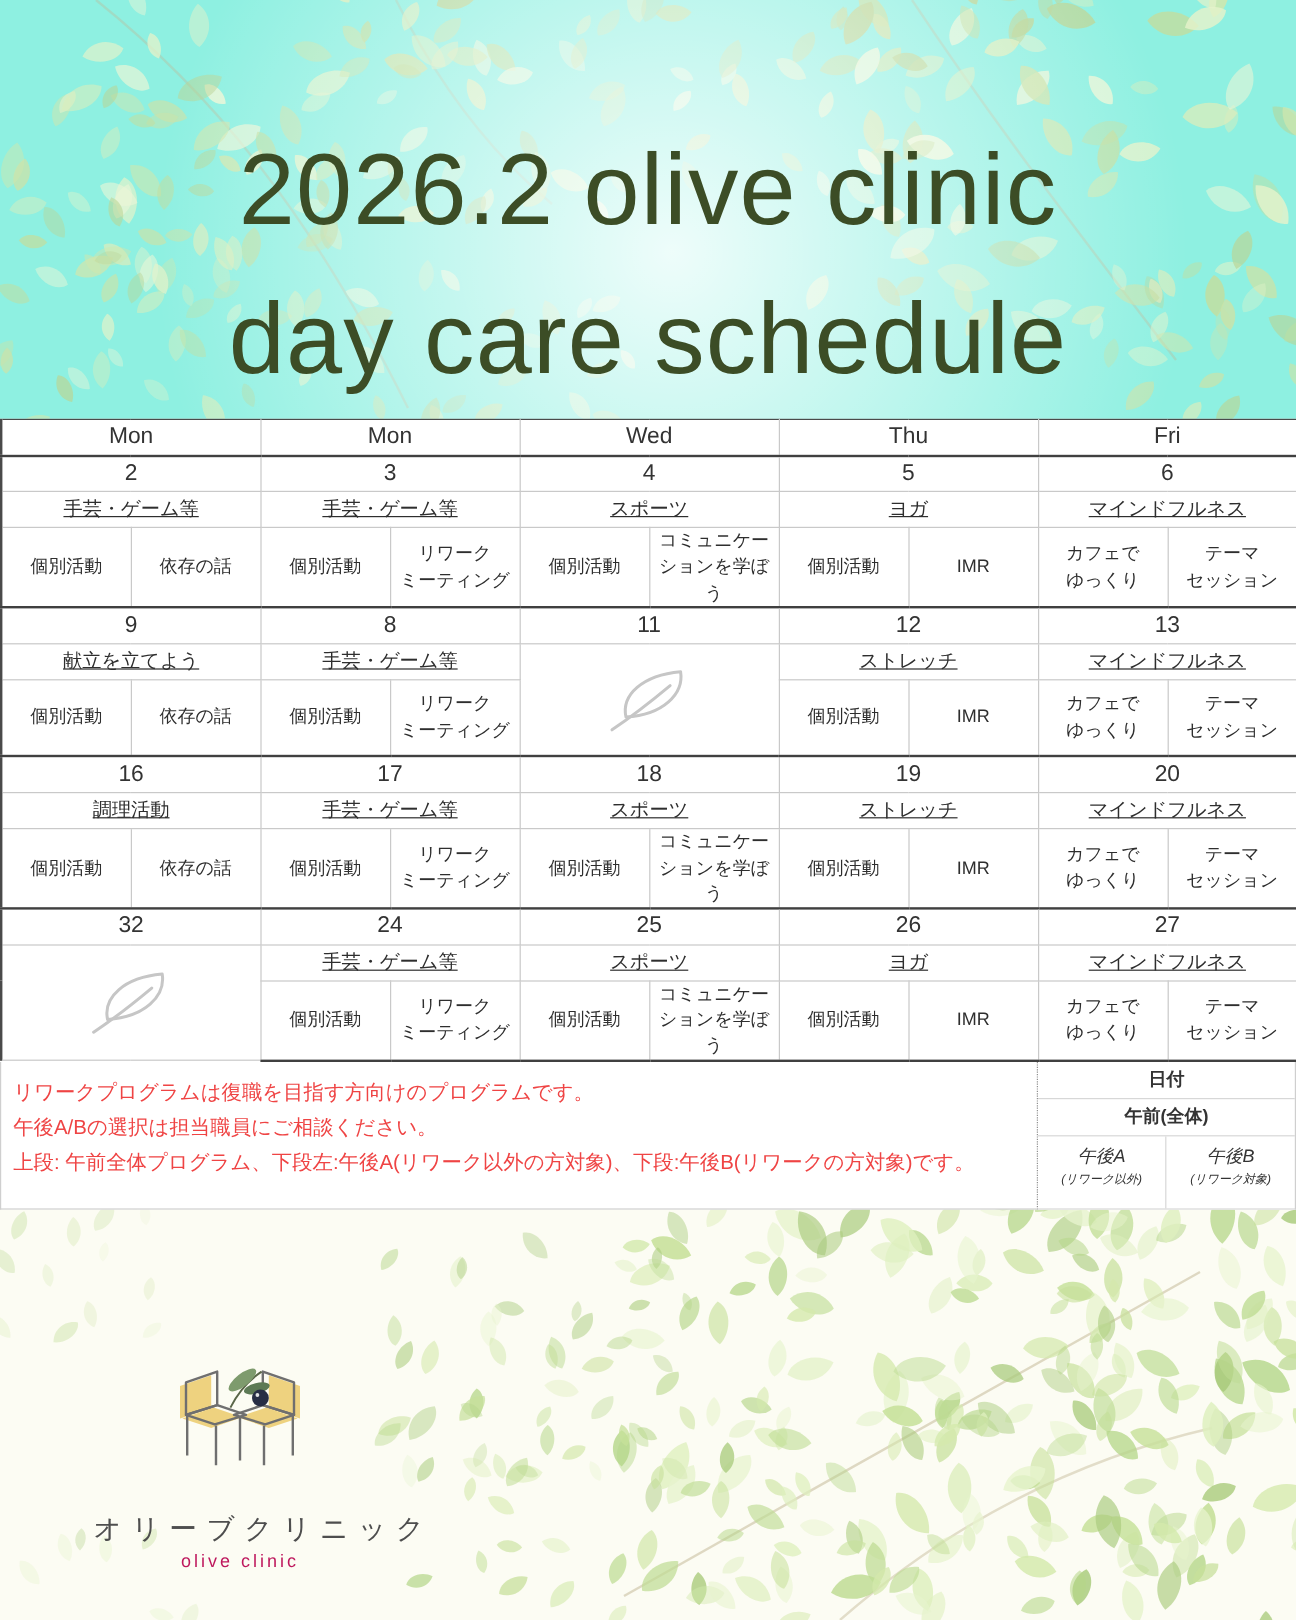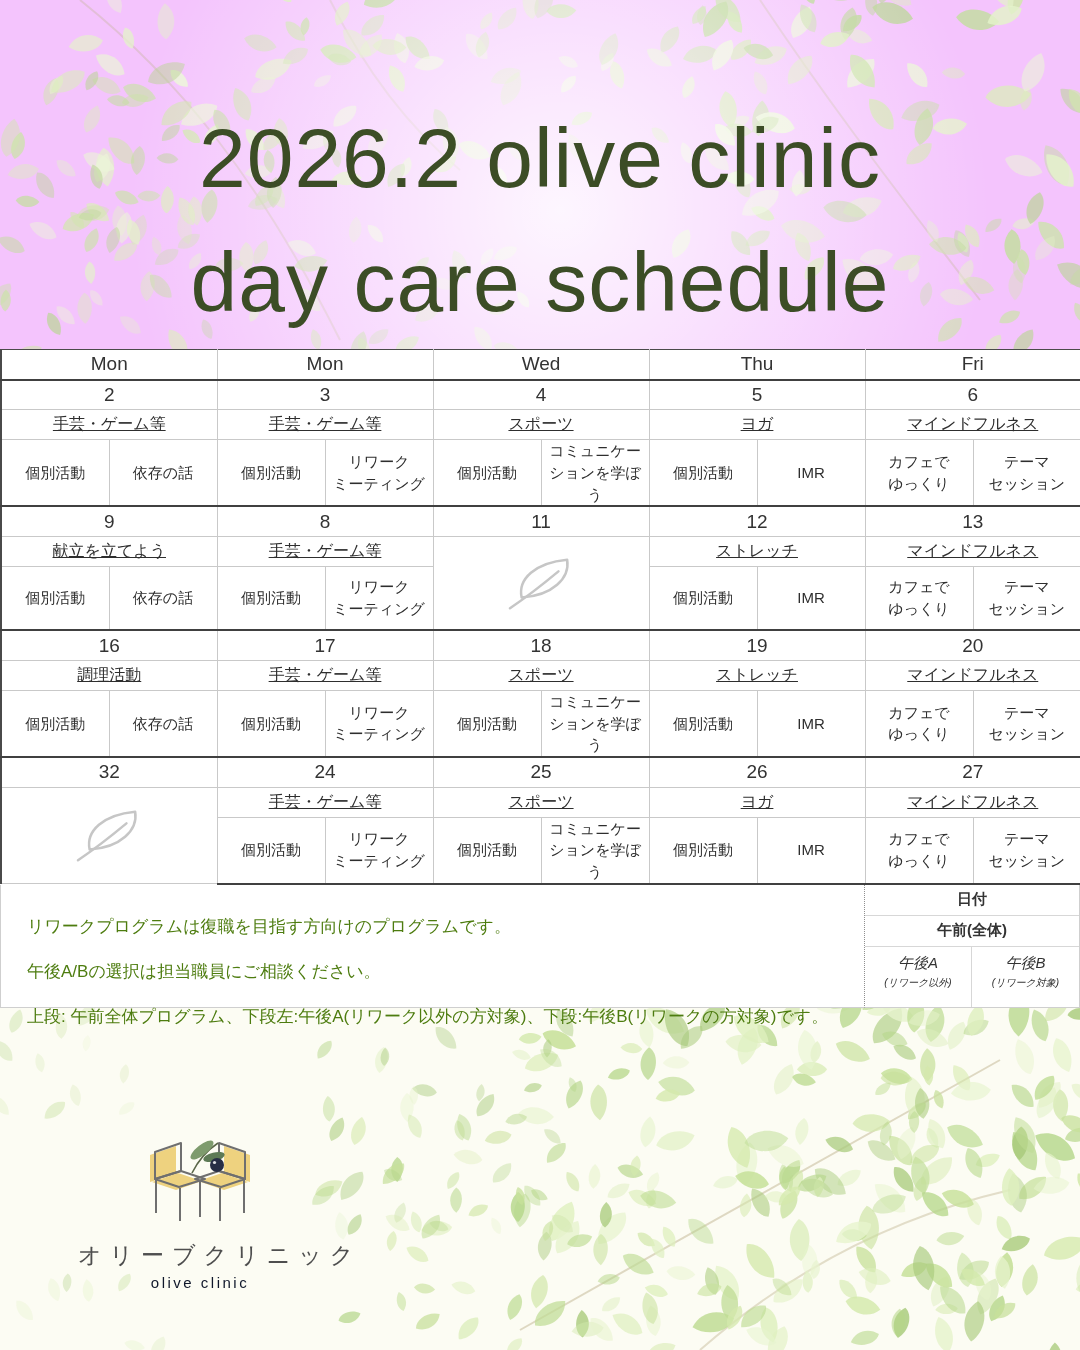--- a/index.html
+++ b/index.html
@@ -3,21 +3,21 @@
 <meta charset="utf-8">
 <style>
   html,body{margin:0;padding:0;}
   body{
     width:1080px;height:1350px;position:relative;overflow:hidden;
     background:#ffffff;
     font-family:"Liberation Sans","DejaVu Sans",sans-serif;
     color:#2e2e2e;
   }
   
-  .hero{position:relative;width:1080px;height:349px;background:#f0abfc;}
+  .hero{position:relative;width:1080px;height:349px;background:#5eead4;}
   .hero-leaves{position:absolute;left:0;top:0;}
   .hero-title{position:absolute;inset:0;z-index:2;}
   .t1,.t2{
     position:absolute;left:0;width:100%;text-align:center;
     font-size:84px;font-weight:400;letter-spacing:1px;color:#3c4d26;
     line-height:1;white-space:nowrap;
   }
   .t1{top:116px;}
   .t2{top:240px;}
   
@@ -45,37 +45,37 @@
   .c-pm{height:64px;font-size:15px;white-space:pre-line;line-height:1.45;}
   .c-holiday{height:94px;}
   .leaf-mark{width:80px;height:62px;display:inline-block;vertical-align:middle;}
   
   .bottom{position:relative;z-index:2;display:flex;width:1080px;height:123px;background:#ffffff;}
   .notes{
     width:864px;box-sizing:border-box;
     border-left:1px solid #cfcfcf;border-bottom:1px solid #cfcfcf;
     padding:11px 10px 0 10px;
   }
-  .notes p{margin:16px;font-size:17px;line-height:1.72;color:#4d7c0f;}
+  .notes p{margin:0;font-size:17px;line-height:1.72;color:#ef4444;}
   .legend{
     width:216px;box-sizing:border-box;font-size:15px;color:#333;
     border-left:1px dotted #8f8f8f;border-right:1px solid #cfcfcf;border-bottom:1px solid #cfcfcf;
     background:#ffffff;
   }
   .legend-row{height:31px;display:flex;align-items:center;justify-content:center;border-bottom:1px solid #d7d7d7;box-sizing:border-box;font-weight:bold;}
   .legend-split{display:flex;height:60px;}
   .legend-cell{width:50%;box-sizing:border-box;text-align:center;padding-top:7px;font-style:italic;}
   .legend-cell.a{border-right:1px solid #d7d7d7;}
   .legend-cell .sub{display:block;font-size:10px;margin-top:3px;}
   
   .footer-bg{position:absolute;left:0;top:1000px;width:1080px;height:350px;background:#fcfcf1;z-index:0;}
   .footer-leaves{position:absolute;left:0;top:1000px;z-index:1;}
   .logo{position:absolute;left:70px;top:1134px;width:260px;text-align:center;z-index:2;}
-  .logo-ja{font-size:23px;letter-spacing:8px;padding-left:8px;color:#4e4e4e;margin-top:10px;white-space:nowrap;}
-  .logo-en{font-size:15px;letter-spacing:2.5px;color:#0f172a;margin-top:3px;}
+  .logo-ja{font-size:23px;letter-spacing:8px;padding-left:8px;color:#4e4e4e;margin-top:28px;white-space:nowrap;}
+  .logo-en{font-size:15px;letter-spacing:2.5px;color:#be185d;margin-top:3px;}
 </style>
 </head>
 <body>
 
 <div class="footer-bg"></div>
 
 <div class="hero">
   <svg class="hero-leaves" id="hero-leaves" width="1080" height="349">
       <path d="M80 0 C 180 80 260 180 340 340" stroke="#a59465" stroke-width="2" fill="none" opacity="0.35"></path>
       <path d="M760 0 C 820 90 880 170 980 300" stroke="#a59465" stroke-width="2" fill="none" opacity="0.35"></path>

